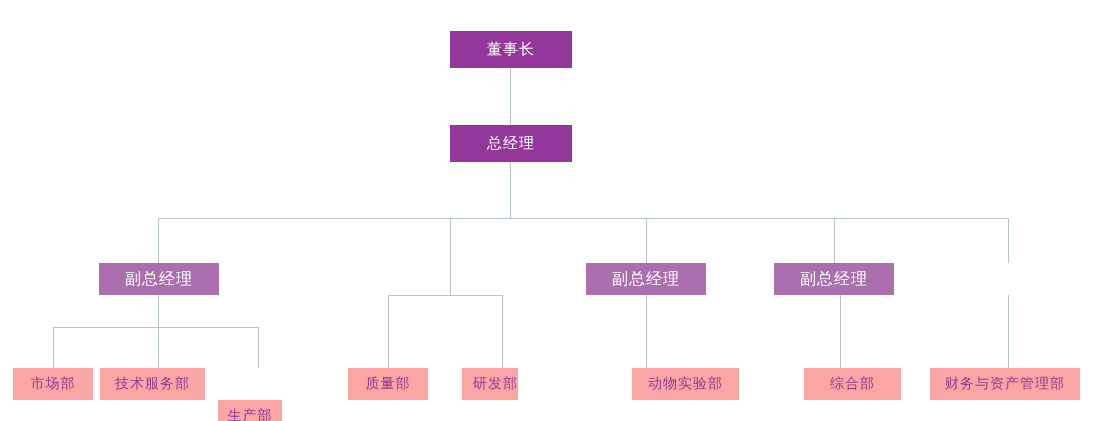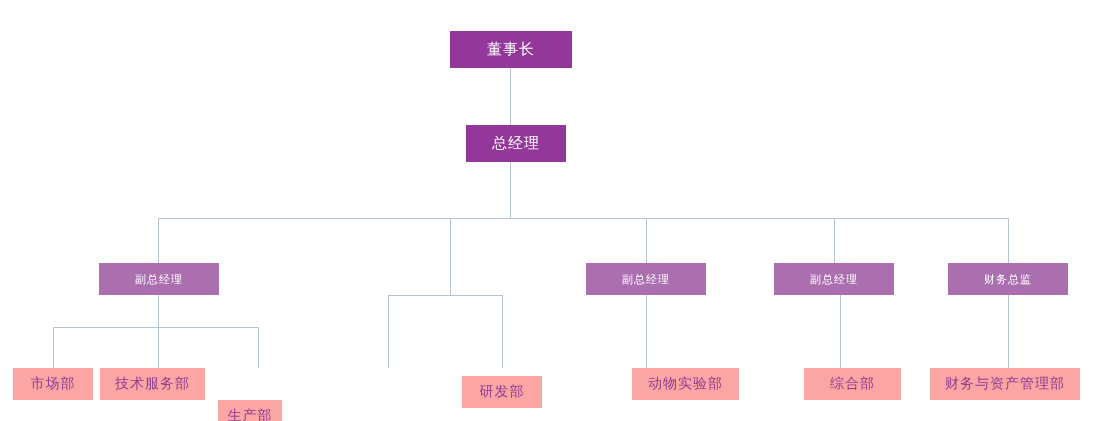--- a/index.html
+++ b/index.html
@@ -30,21 +30,21 @@
   }
   .node.level-1 {
     background: #93389a;
     color: #ffffff;
     font-size: 15px;
     height: 37px;
   }
   .node.level-2 {
     background: #ab6fb0;
     color: #ffffff;
-    font-size: 11px;
+    font-size: 16px;
     height: 32px;
   }
   .node.leaf {
     background: #fca5a5;
     color: #8e3d91;
     font-size: 14px;
     height: 32px;
   }
   .conn {
     position: absolute;
@@ -84,54 +84,54 @@
   <div class="conn v" style="left:646px; top:295px; height:73px;"></div>
 
   <div class="conn v" style="left:840px; top:295px; height:73px;"></div>
 
   <div class="conn v" style="left:1008px; top:295px; height:73px;"></div>
 
   <div class="node level-1" style="left:450px; top:31px; width:122px;">
     <span>董事长</span>
   </div>
 
-  <div class="node level-1" style="left:450px; top:125px; width:100px;margin-left:16px;">
+  <div class="node level-1" style="left:450px; top:125px; width:122px;">
     <span>总经理</span>
   </div>
 
   <div class="node level-2" style="left:99px; top:263px; width:120px;">
     <span>副总经理</span>
   </div>
 
   <div class="node level-2" style="left:586px; top:263px; width:120px;">
     <span>副总经理</span>
   </div>
 
   <div class="node level-2" style="left:774px; top:263px; width:120px;">
     <span>副总经理</span>
   </div>
 
-  <div class="node level-2" style="left:948px; top:263px; width:120px;">
-    <span>财务总监</span>
-  </div>
 
   <div class="node leaf" style="left:13px; top:368px; width:80px;">
     <span>市场部</span>
   </div>
 
   <div class="node leaf" style="left:100px; top:368px; width:105px;text-align:right;">
     <span>技术服务部</span>
   </div>
 
   <div class="node leaf" style="left:218px; top:372px; width:64px;margin-top:28px;">
     <span>生产部</span>
   </div>
 
+  <div class="node leaf" style="left:348px; top:368px; width:80px;">
+    <span>质量部</span>
+  </div>
 
-  <div class="node leaf" style="left:462px; top:376px; width:80px;">
+  <div class="node leaf" style="left:462px; top:368px; width:56px;justify-content:flex-end;">
     <span>研发部</span>
   </div>
 
   <div class="node leaf" style="left:592px; top:368px; width:107px;margin-left:40px;">
     <span>动物实验部</span>
   </div>
 
   <div class="node leaf" style="left:804px; top:368px; width:97px;">
     <span>综合部</span>
   </div>

